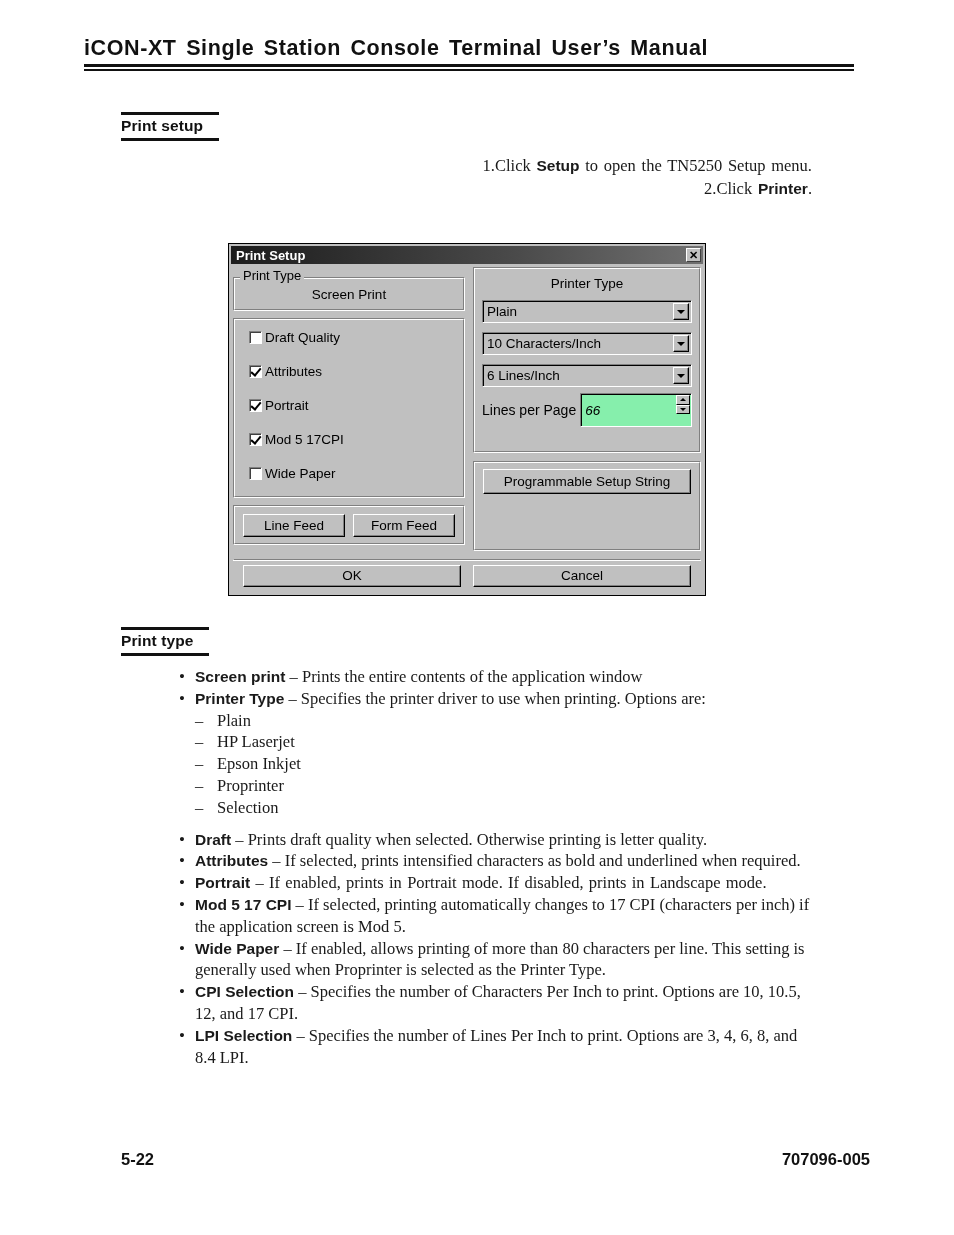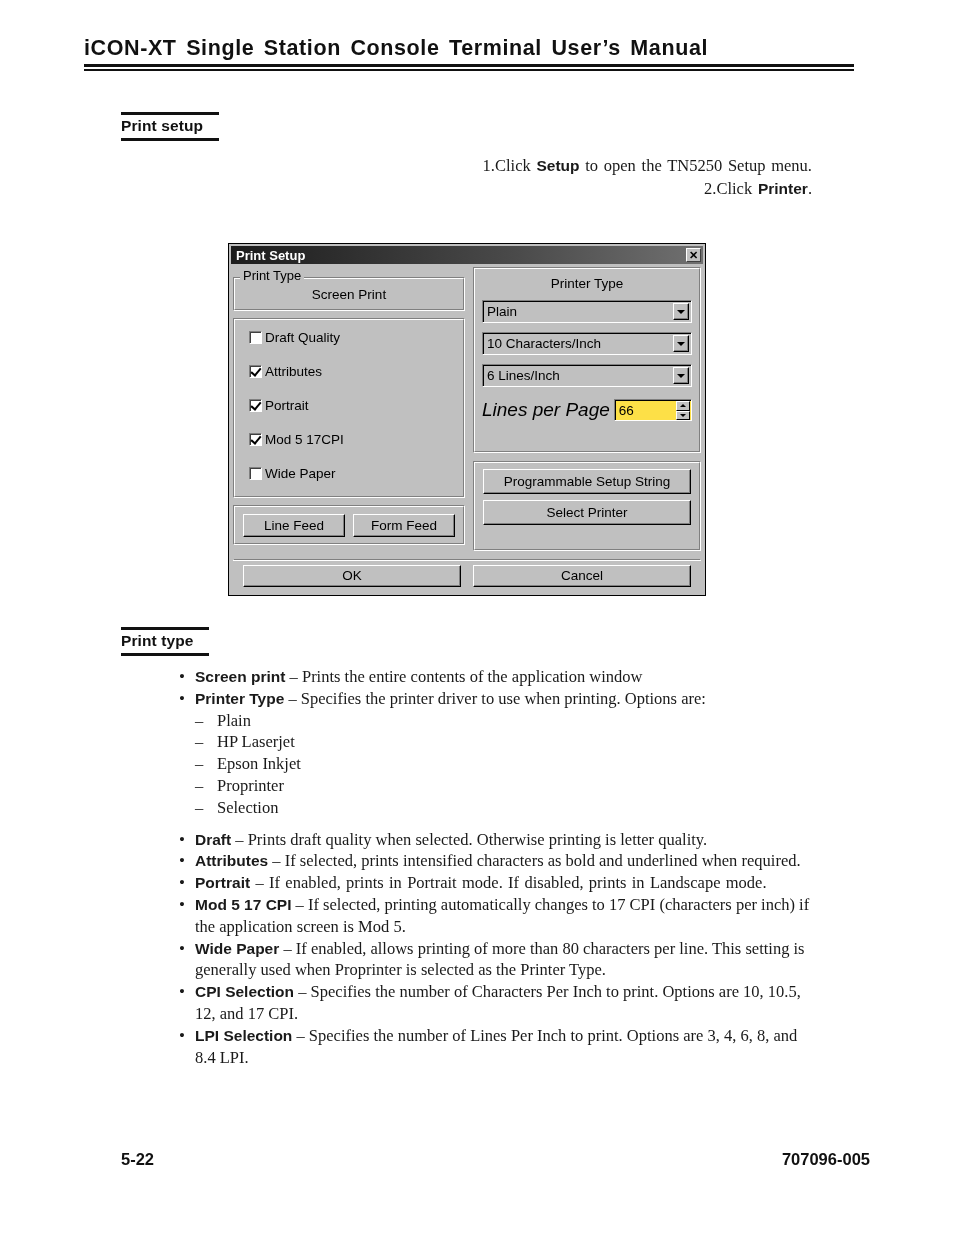--- a/index.html
+++ b/index.html
@@ -340,31 +340,32 @@
     border-right: 4px solid transparent;
     border-top: 4px solid #000;
   }
 
   .lpp-row {
     display: flex;
     align-items: center;
     margin: 12px 7px 0 7px;
     height: 22px;
   }
-  .lpp-label { font-size: 19px; white-space: nowrap; margin-right: 4px; font-style: italic; }
+  .lpp-label { font-size: 14px; white-space: nowrap; margin-right: 4px; }
   .lpp-field {
     position: relative;
     flex: 1;
-    height: 22px;
-    background: #fde047;
+    height: 34px;
+    background: #86efac;
     border-top: 1px solid #808080;
     border-left: 1px solid #808080;
     border-right: 1px solid #ffffff;
     border-bottom: 1px solid #ffffff;
     box-sizing: border-box;
+    font-style: italic;
   }
   .lpp-field .inner {
     position: absolute; inset: 0;
     box-shadow: inset 1px 1px 0 #000;
     display: flex; align-items: center;
     box-sizing: border-box;
   }
   .lpp-value { padding-left: 4px; font-size: 13.5px; }
   .spinner {
     position: absolute;
@@ -602,21 +603,20 @@
                     </span>
                 </span>
               </span>
             </div>
           </div>
         </div>
 
         <div class="group panel-actions">
           <div class="group-inner">
             <div class="btn">Programmable Setup String</div>
-            <div class="btn">Select Printer</div>
           </div>
         </div>
 
       </div>
 
       <div class="bottom-bar">
         <span class="btn">OK</span>
         <span class="btn">Cancel</span>
       </div>
 

